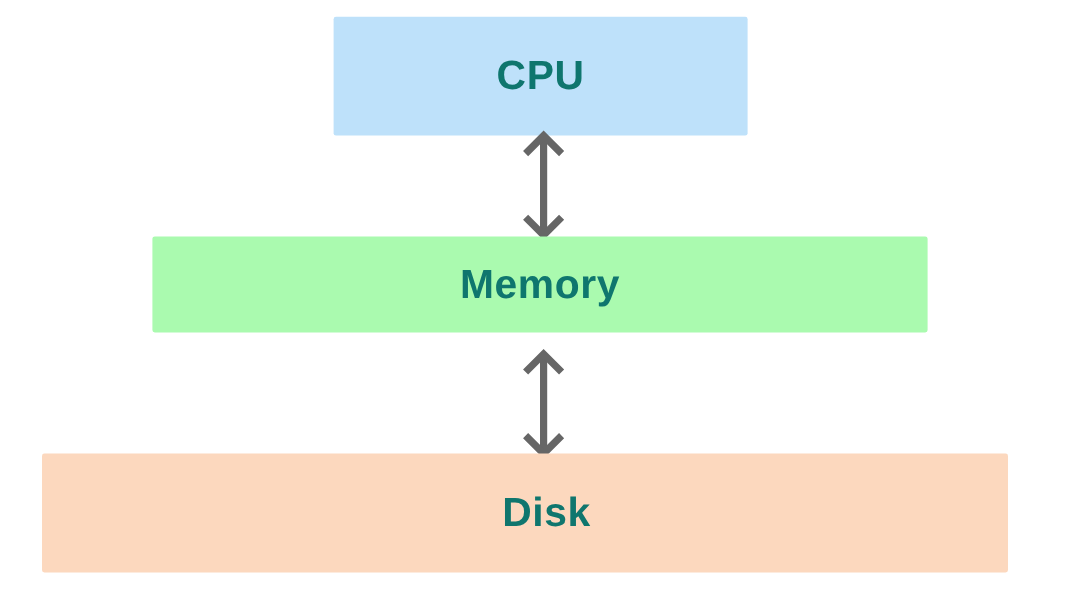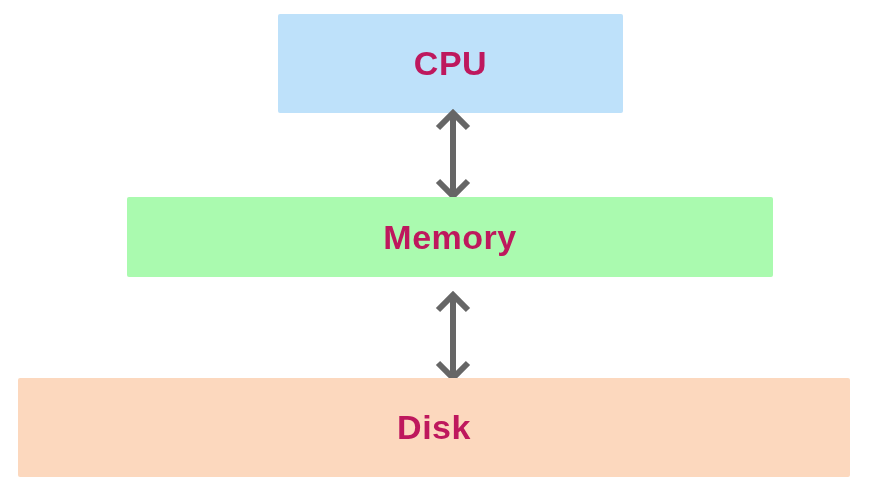--- a/index.html
+++ b/index.html
@@ -18,27 +18,27 @@
   .node {
     position: absolute;
     display: flex;
     align-items: center;
     justify-content: center;
     border-radius: 2px;
   }
   .node-label {
     font-size: 34px;
     font-weight: 700;
-    color: #be185d;
+    color: #0f766e;
     letter-spacing: 0.5px;
     user-select: none;
   }
   .node-cpu    { left: 278px; top: 14px;  width: 345px; height: 99px; }
   .node-memory { left: 127px; top: 197px; width: 646px; height: 80px; }
-  .node-disk   { left: 18px;  top: 378px; width: 832px; height: 99px; }
+  .node-disk   { left: 35px;  top: 378px; width: 769px; height: 99px; padding-left: 36px; }
   .arrow {
     position: absolute;
     width: 44px;
     height: 93px;
   }
   .arrow-cpu-memory  { left: 431px; top: 108px; }
   .arrow-memory-disk { left: 431px; top: 290px; }
   .arrow line, .arrow polyline {
     fill: none;
     stroke: #666666;

